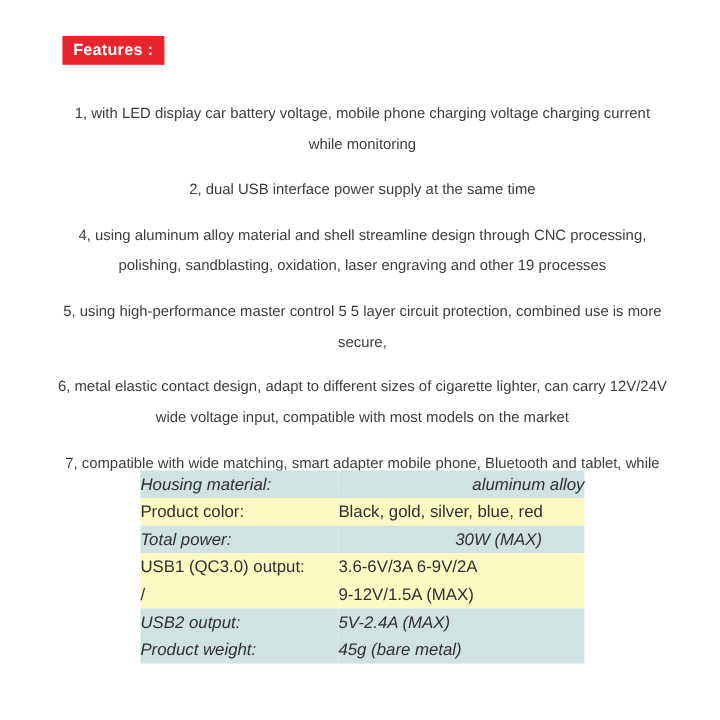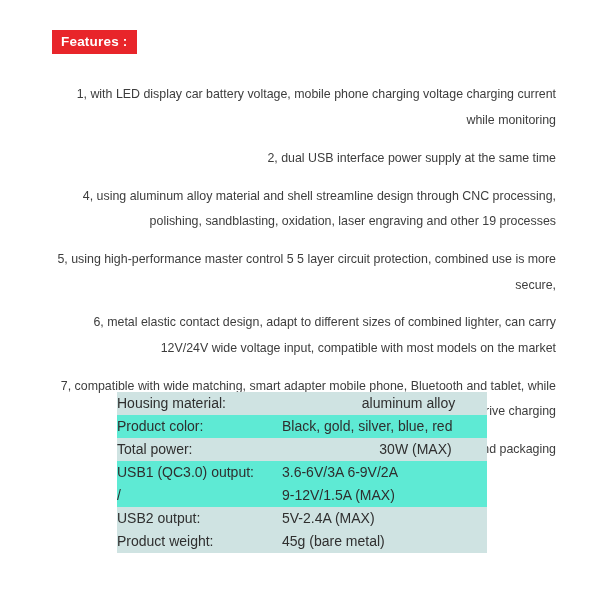--- a/index.html
+++ b/index.html
@@ -35,21 +35,21 @@
   .features-list {
     position: absolute;
     left: 48px;
     top: 70px;
     width: 508px;
   }
   .feature-item {
     font-size: 12.4px;
     line-height: 25.5px;
     color: #3d3d3d;
-    text-align: right;
+    text-align: center;
   }
   .spec-table-wrap {
     position: absolute;
     left: 117px;
     top: 392px;
     width: 370px;
   }
   table.spec {
     border-collapse: collapse;
     width: 370px;
@@ -64,46 +64,47 @@
   }
   td.label {
     width: 165px;
     padding-left: 9px;
   }
   td.value {
     padding-left: 6px;
   }
   tr.tint td {
     background: #cfe3e2;
+    font-style: italic;
   }
   tr.plain td {
-    background: #5eead4;
+    background: #fef9c3;
   }
   td.value.center {
-    text-align: center;
+    text-align: right;
     padding-left: 48px;
   }
   td.value.center2 {
     text-align: center;
     padding-left: 62px;
   }
 </style>
 </head>
 <body>
 
 <div class="page">
 
   <div class="features-badge">Features :</div>
 
   <div class="features-list">
     <p class="feature-item">1, with LED display car battery voltage, mobile phone charging voltage charging current while monitoring</p>
     <p class="feature-item">2, dual USB interface power supply at the same time</p>
     <p class="feature-item">4, using aluminum alloy material and shell streamline design through CNC processing, polishing, sandblasting, oxidation, laser engraving and other 19 processes</p>
     <p class="feature-item">5, using high-performance master control 5 5 layer circuit protection, combined use is more secure,</p>
-    <p class="feature-item">6, metal elastic contact design, adapt to different sizes of combined lighter, can carry 12V/24V wide voltage input, compatible with most models on the market</p>
+    <p class="feature-item">6, metal elastic contact design, adapt to different sizes of cigarette lighter, can carry 12V/24V wide voltage input, compatible with most models on the market</p>
     <p class="feature-item">7, compatible with wide matching, smart adapter mobile phone, Bluetooth and tablet, while meeting the main and auxiliary drive charging</p>
     <p class="feature-item">8, support OEM, ODM, custom LOGO and packaging</p>
   </div>
 
   <div class="spec-table-wrap">
     <table class="spec">
       <tbody>
         <tr class="tint">
           <td class="label">Housing material:</td>
           <td class="value center">aluminum alloy</td>

